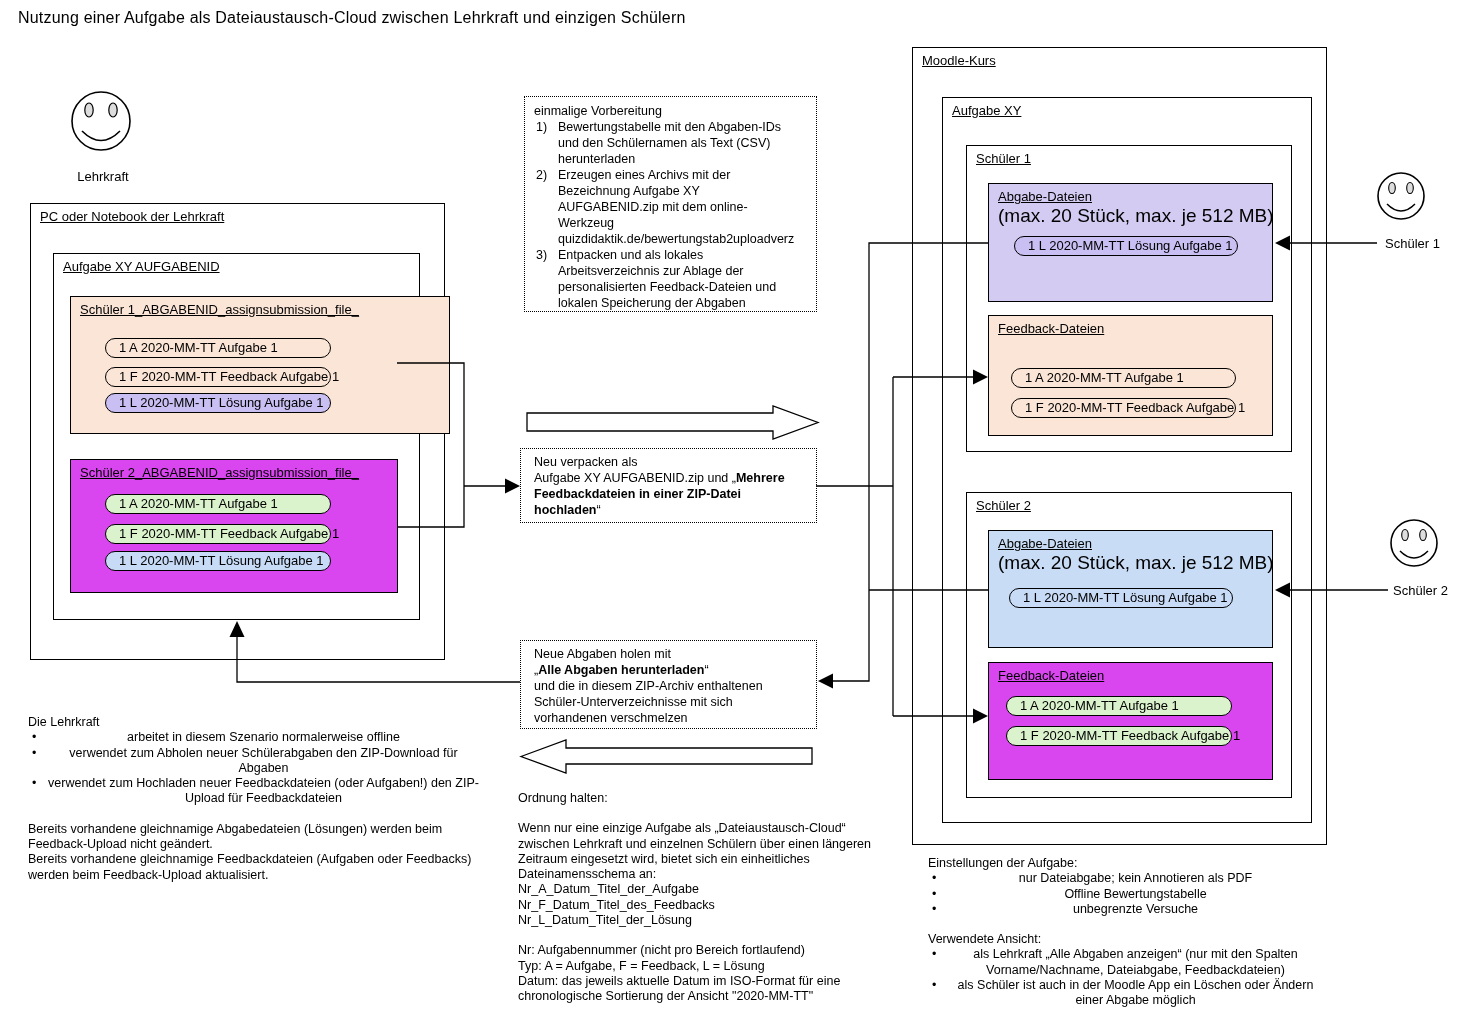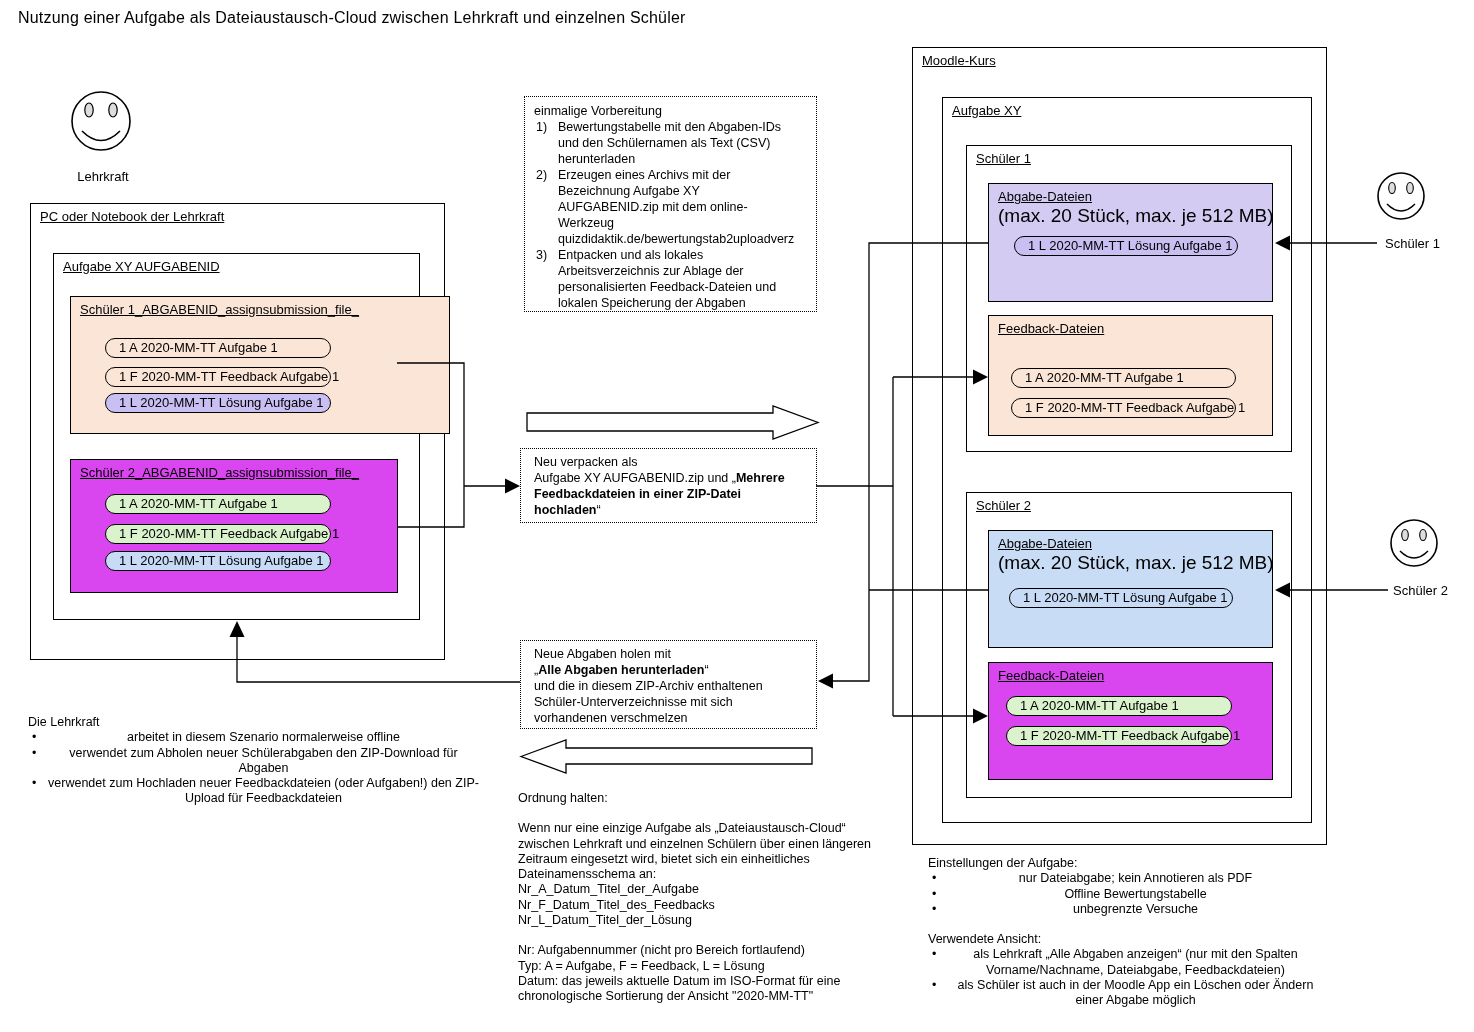--- a/index.html
+++ b/index.html
@@ -30,21 +30,21 @@
   .spacer{height:15px;}
   .actor-label{position:absolute;font-size:13px;white-space:nowrap;}
   .overlay{position:absolute;left:0;top:0;z-index:6;pointer-events:none;}
   b{font-weight:bold;}
 </style>
 </head>
 <body>
 
 <div class="canvas">
 
-  <div class="title">Nutzung einer Aufgabe als Dateiaustausch-Cloud zwischen Lehrkraft und einzelnen Schüler</div>
+  <div class="title">Nutzung einer Aufgabe als Dateiaustausch-Cloud zwischen Lehrkraft und einzigen Schülern</div>
 
   <div class="actor-label" style="left:68px;top:169px;width:70px;text-align:center;">Lehrkraft</div>
 
   <div class="frame" style="left:30px;top:203px;width:415px;height:457px;">
     <div class="frame-label">PC oder Notebook der Lehrkraft</div>
   </div>
   <div class="frame thin" style="left:53px;top:253px;width:367px;height:367px;">
     <div class="frame-label">Aufgabe XY AUFGABENID</div>
   </div>
 
@@ -141,20 +141,22 @@
   <div class="actor-label" style="left:1393px;top:583px;">Schüler 2</div>
 
   <div class="tblock" style="left:28px;top:715px;width:452px;">
     <div>Die Lehrkraft</div>
     <ul>
       <li>arbeitet in diesem Szenario normalerweise offline</li>
       <li>verwendet zum Abholen neuer Schülerabgaben den ZIP-Download für Abgaben</li>
       <li>verwendet zum Hochladen neuer Feedbackdateien (oder Aufgaben!) den ZIP-Upload für Feedbackdateien</li>
     </ul>
     <div class="spacer"></div>
+    <div>Bereits vorhandene gleichnamige Abgabedateien (Lösungen) werden beim Feedback-Upload nicht geändert.</div>
+    <div>Bereits vorhandene gleichnamige Feedbackdateien (Aufgaben oder Feedbacks) werden beim Feedback-Upload aktualisiert.</div>
   </div>
 
   <div class="tblock" style="left:518px;top:791px;width:368px;">
     <div>Ordnung halten:</div>
     <div class="spacer"></div>
     <div>Wenn nur eine einzige Aufgabe als „Dateiaustausch-Cloud“ zwischen Lehrkraft und einzelnen Schülern über einen längeren Zeitraum eingesetzt wird, bietet sich ein einheitliches Dateinamensschema an:</div>
     <div>Nr_A_Datum_Titel_der_Aufgabe</div>
     <div>Nr_F_Datum_Titel_des_Feedbacks</div>
     <div>Nr_L_Datum_Titel_der_Lösung</div>
     <div class="spacer"></div>

